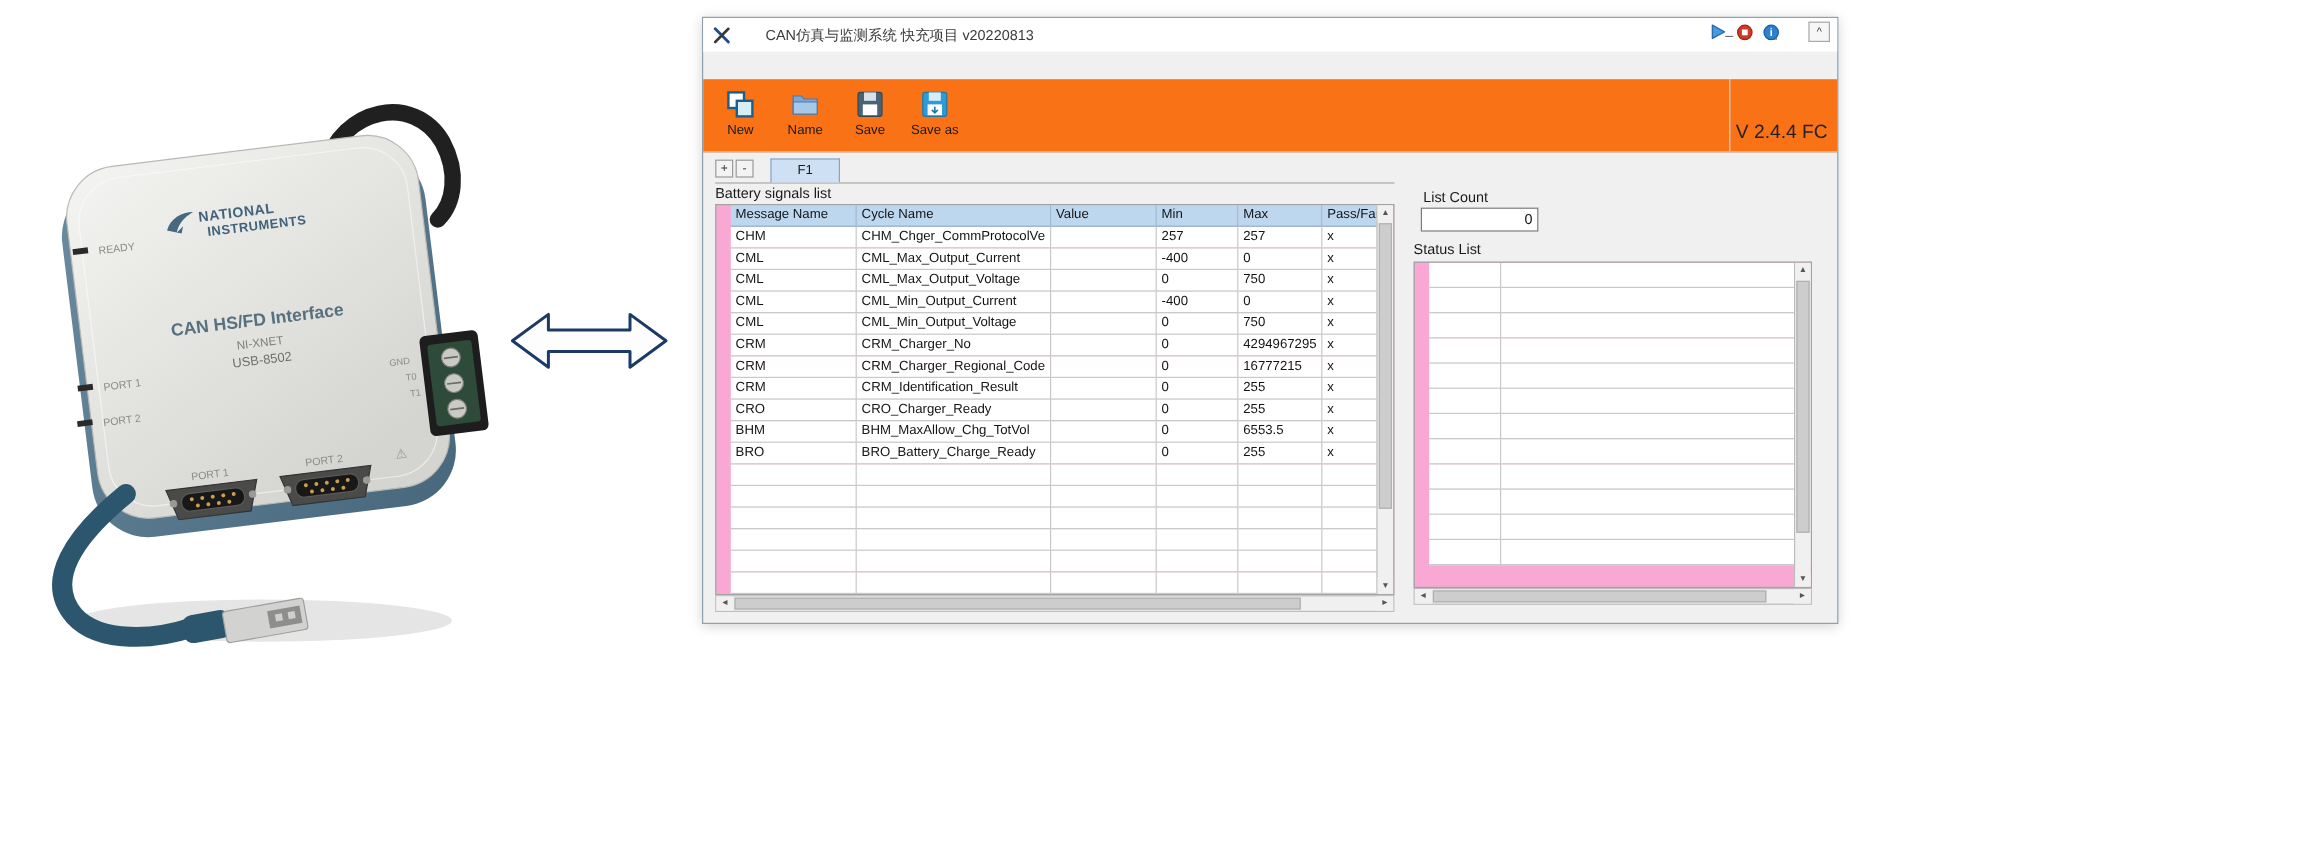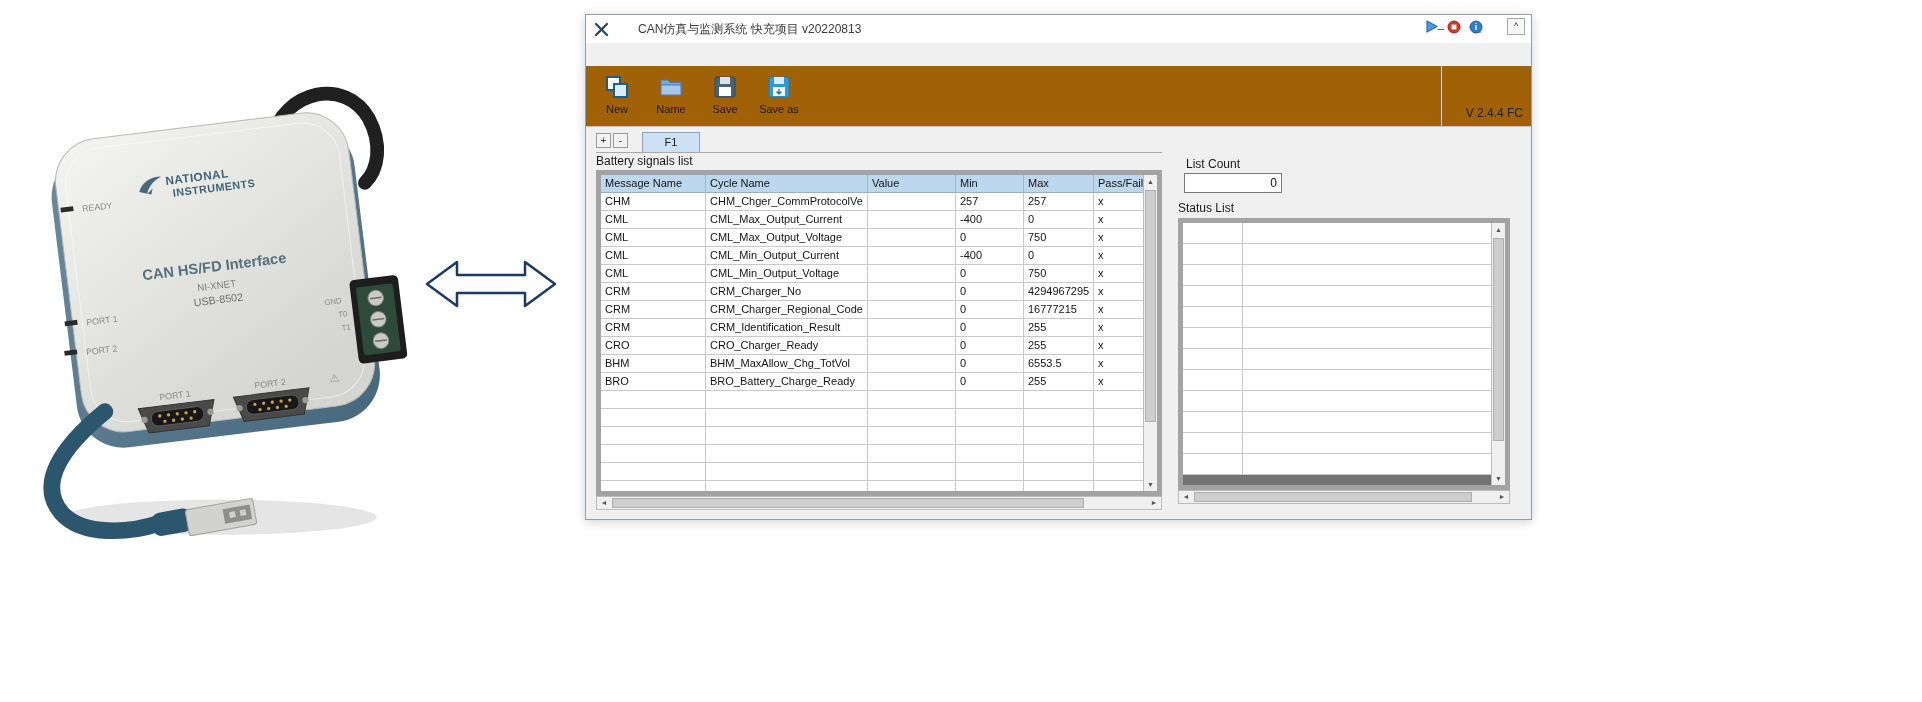--- a/index.html
+++ b/index.html
@@ -19,38 +19,38 @@
 
   .tabrow { position:absolute; left:0; top:28px; right:0; height:23px; background:#f4f4f4;
             border-bottom:1px solid #c3c3c3; display:flex; align-items:stretch; padding-left:5px; }
   .menu-tab { min-width:64px; padding:4px 10px 0; font-size:12px; color:#1a1a1a; text-align:center;
               background:#f0f0f0; border:1px solid #d8d8d8; border-bottom:none; white-space:nowrap; }
   .menu-tab.active { background:#fdfdfd; border-color:#9f9f9f; z-index:2; }
   .run-controls { position:absolute; right:6px; top:0; height:23px; display:flex; align-items:center; gap:8px; }
   .caret-btn { width:18px; height:17px; border:1px solid #a8a8a8; background:#f6f6f6; font-size:9px;
                text-align:center; line-height:15px; color:#333; margin-left:16px; }
 
-  .ribbon { position:absolute; left:0; top:51px; right:0; height:61px; background:#a16207;
+  .ribbon { position:absolute; left:0; top:51px; right:0; height:61px; background:#f97316;
             border-bottom:1px solid #c3c3c3; }
   .tool-group { position:absolute; left:8px; top:4px; display:flex; gap:8px; }
   .tool-btn { min-width:46px; display:flex; flex-direction:column; align-items:center; gap:3px; padding:4px 2px 0; }
   .tool-label { font-size:11px; color:#1a1a1a; white-space:nowrap; }
   .ribbon-sep { position:absolute; left:855px; top:0; bottom:0; border-left:1px solid #d3d3d3; }
-  .version { position:absolute; right:8px; bottom:6px; font-size:12px; color:#222;margin-top:10px; }
+  .version { position:absolute; right:8px; bottom:6px; font-size:16px; color:#222;margin-top:10px; }
 
   .doc-strip { position:absolute; left:10px; top:114px; width:566px; height:24px;
                display:flex; align-items:flex-end; border-bottom:1px solid #a9a9a9; }
   .mini-btn { width:15px; height:15px; border:1px solid #9a9a9a; background:#f3f3f3; font-size:10px;
               line-height:13px; text-align:center; color:#333; margin:0 2px 4px 0; }
   .doc-tab { margin-left:12px; width:58px; height:20px; background:#cde0f4; border:1px solid #88a6c4;
              border-bottom:none; font-size:11px; text-align:center; line-height:19px; color:#1a1a1a; }
 
   .panel-label { position:absolute; font-size:12px; color:#1a1a1a; white-space:nowrap; }
 
-  .table-wrap { position:absolute; background:#737373; border:5px solid #a3a3a3; overflow:hidden; }
+  .table-wrap { position:absolute; background:#f9a8d4; border:1px solid #a3a3a3; overflow:hidden;padding-left:12px; }
   .thead { display:flex; }
   .cell { height:18px; font-size:11px; line-height:17px; padding:0 4px; border-right:1px solid #c9c9c9;
           color:#141414; white-space:nowrap; overflow:hidden; flex:0 0 auto; }
   .thead .cell { background:#bdd7ee; border-right:1px solid #9fb6cd; border-bottom:1px solid #9ab0c6; }
   .trow { display:flex; background:#ffffff; }
   .trow .cell { border-bottom:1px solid #c9c9c9; }
   .trow.tall .cell { height:21px; }
 
   .vscroll { position:absolute; top:0; right:0; bottom:0; width:14px; background:#f0f0f0;
              border-left:1px solid #bcbcbc; display:flex; flex-direction:column; }

